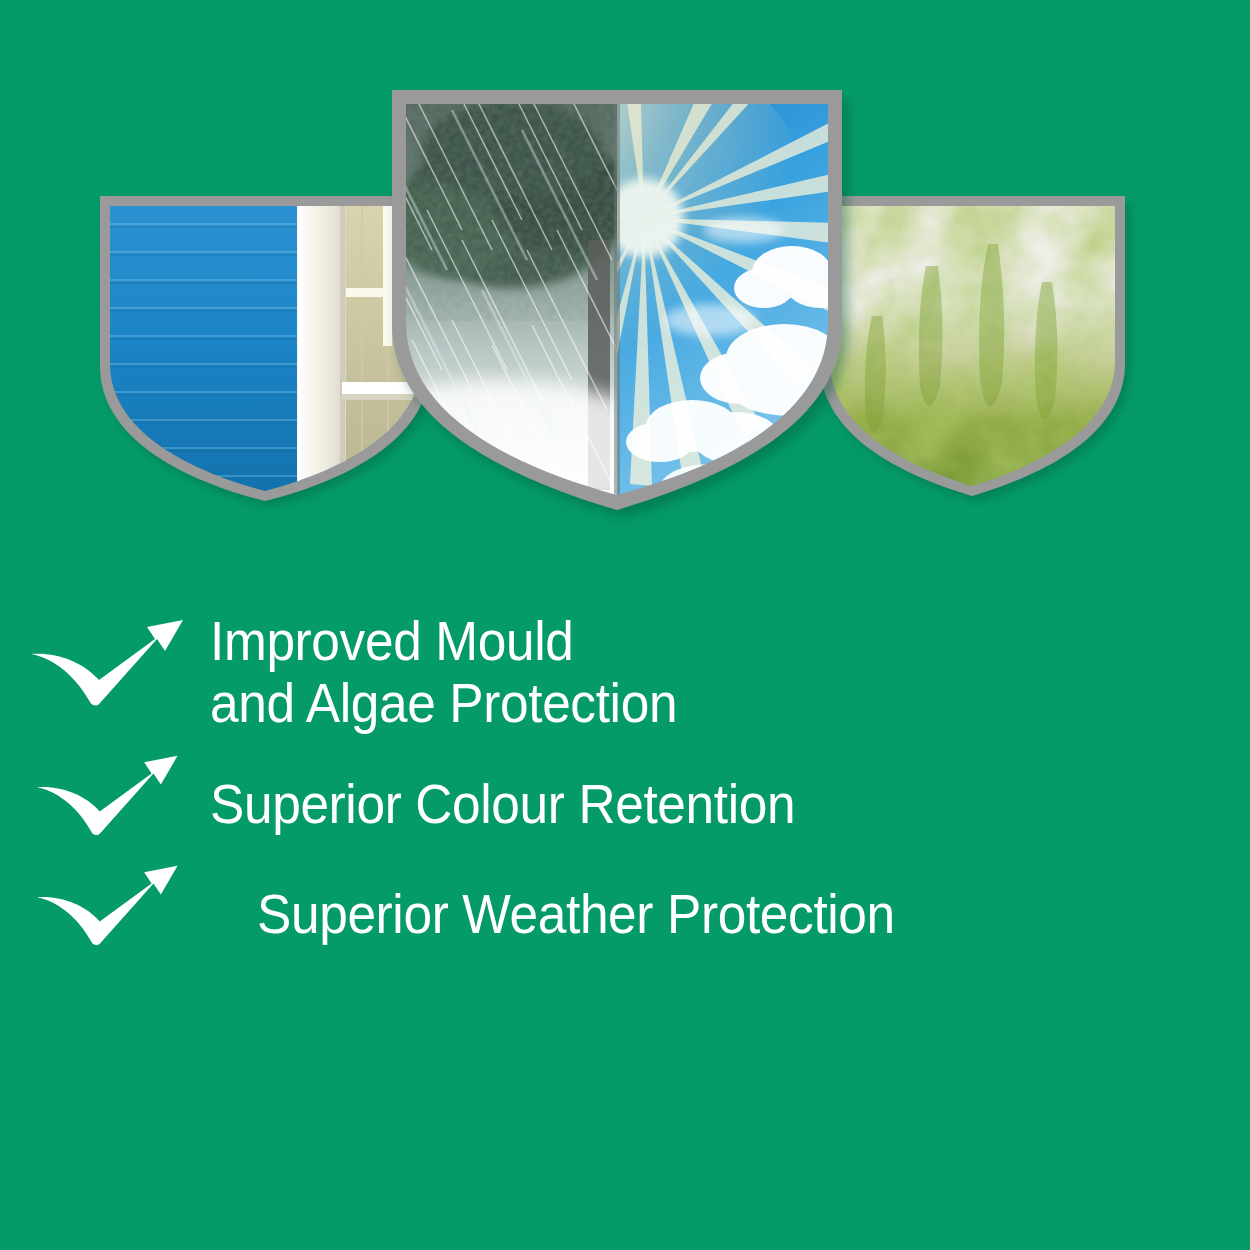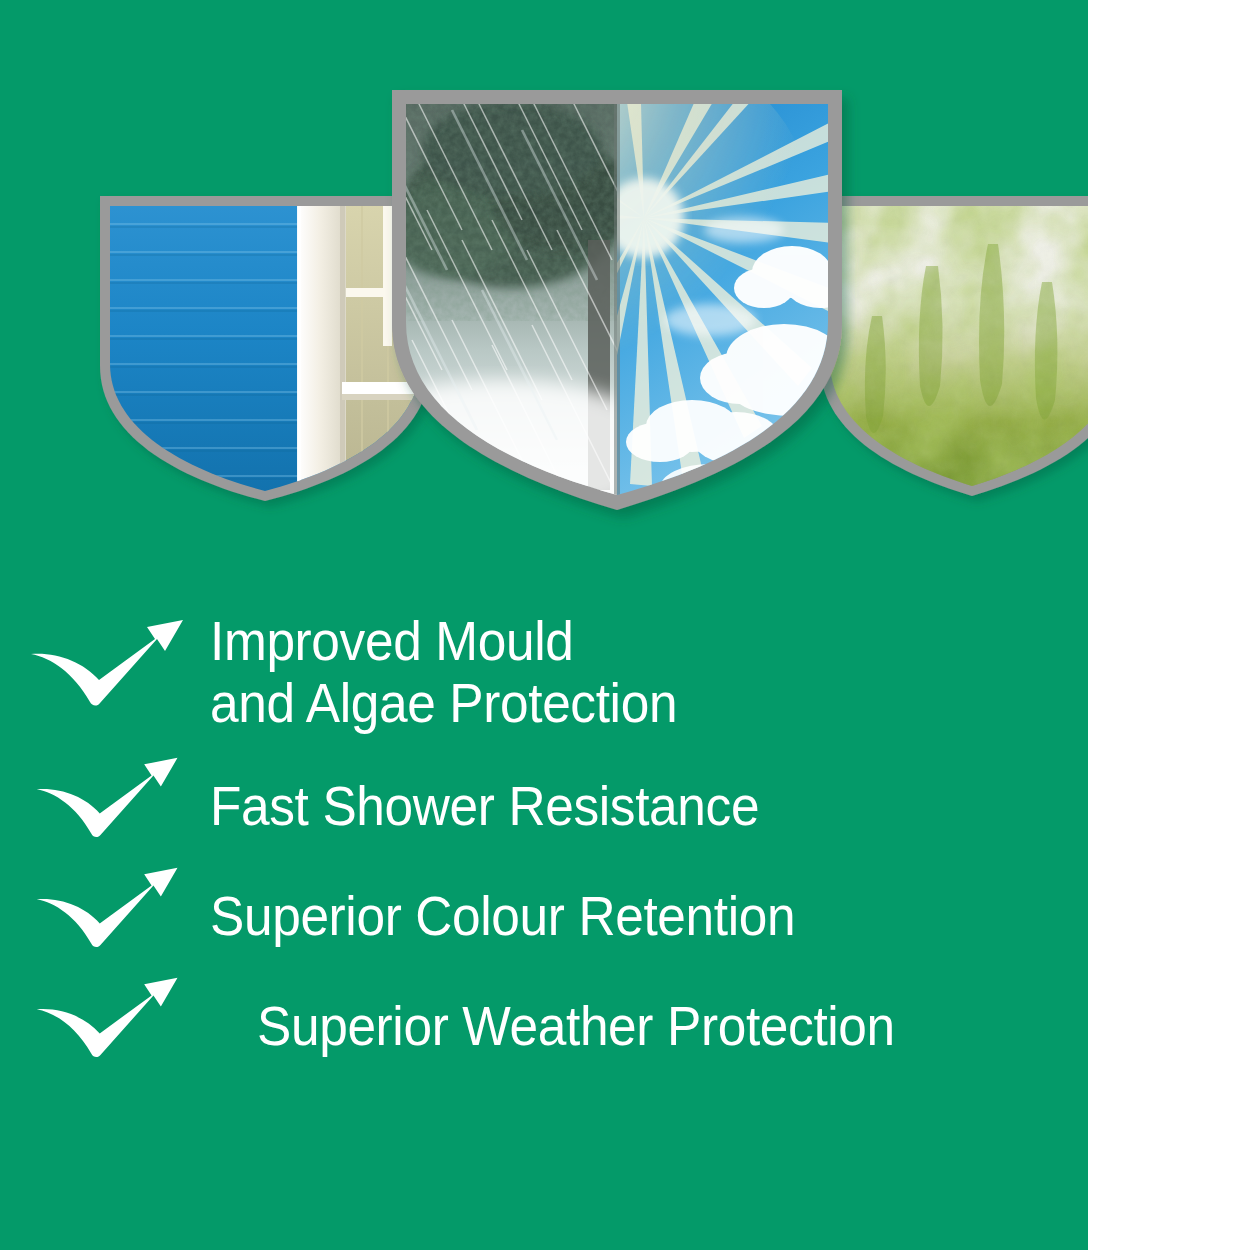--- a/index.html
+++ b/index.html
@@ -9,21 +9,21 @@
   }
   body {
     width: 1250px;
     height: 1250px;
     overflow: hidden;
     font-family: "Liberation Sans", sans-serif;
   }
 
   #panel {
     position: relative;
-    width: 1088px;
+    width: 1250px;
     height: 1250px;
     background: #049A69;
     overflow: hidden;
   }
 
   
   #shield-row {
     position: absolute;
     left: 0;
     top: 0;
@@ -378,28 +378,20 @@
     <div class="benefit-row" id="benefit-row-0">
       <div class="benefit-tick">
         <svg width="160" height="108" viewBox="0 0 160 108" aria-hidden="true">
           <path d="M2 36 C22 40 44 54 61 84 C63 88 68 89 71 85 L128 21 L136 33 L154 2 L118 9 L126 21 L70 62 C54 44 28 34 2 36 Z" fill="#FFFFFF"></path>
         </svg>
       </div>
       <div class="benefit-label" id="benefit-label-0">Improved Mould
 and Algae Protection</div>
     </div>
 
-    <div class="benefit-row" id="benefit-row-1">
-      <div class="benefit-tick">
-        <svg width="150" height="100" viewBox="0 0 160 108" aria-hidden="true">
-          <path d="M2 36 C22 40 44 54 61 84 C63 88 68 89 71 85 L128 21 L136 33 L154 2 L118 9 L126 21 L70 62 C54 44 28 34 2 36 Z" fill="#FFFFFF"></path>
-        </svg>
-      </div>
-      <div class="benefit-label">Fast Shower Resistance</div>
-    </div>
 
     <div class="benefit-row" id="benefit-row-2">
       <div class="benefit-tick">
         <svg width="150" height="100" viewBox="0 0 160 108" aria-hidden="true">
           <path d="M2 36 C22 40 44 54 61 84 C63 88 68 89 71 85 L128 21 L136 33 L154 2 L118 9 L126 21 L70 62 C54 44 28 34 2 36 Z" fill="#FFFFFF"></path>
         </svg>
       </div>
       <div class="benefit-label">Superior Colour Retention</div>
     </div>
 

